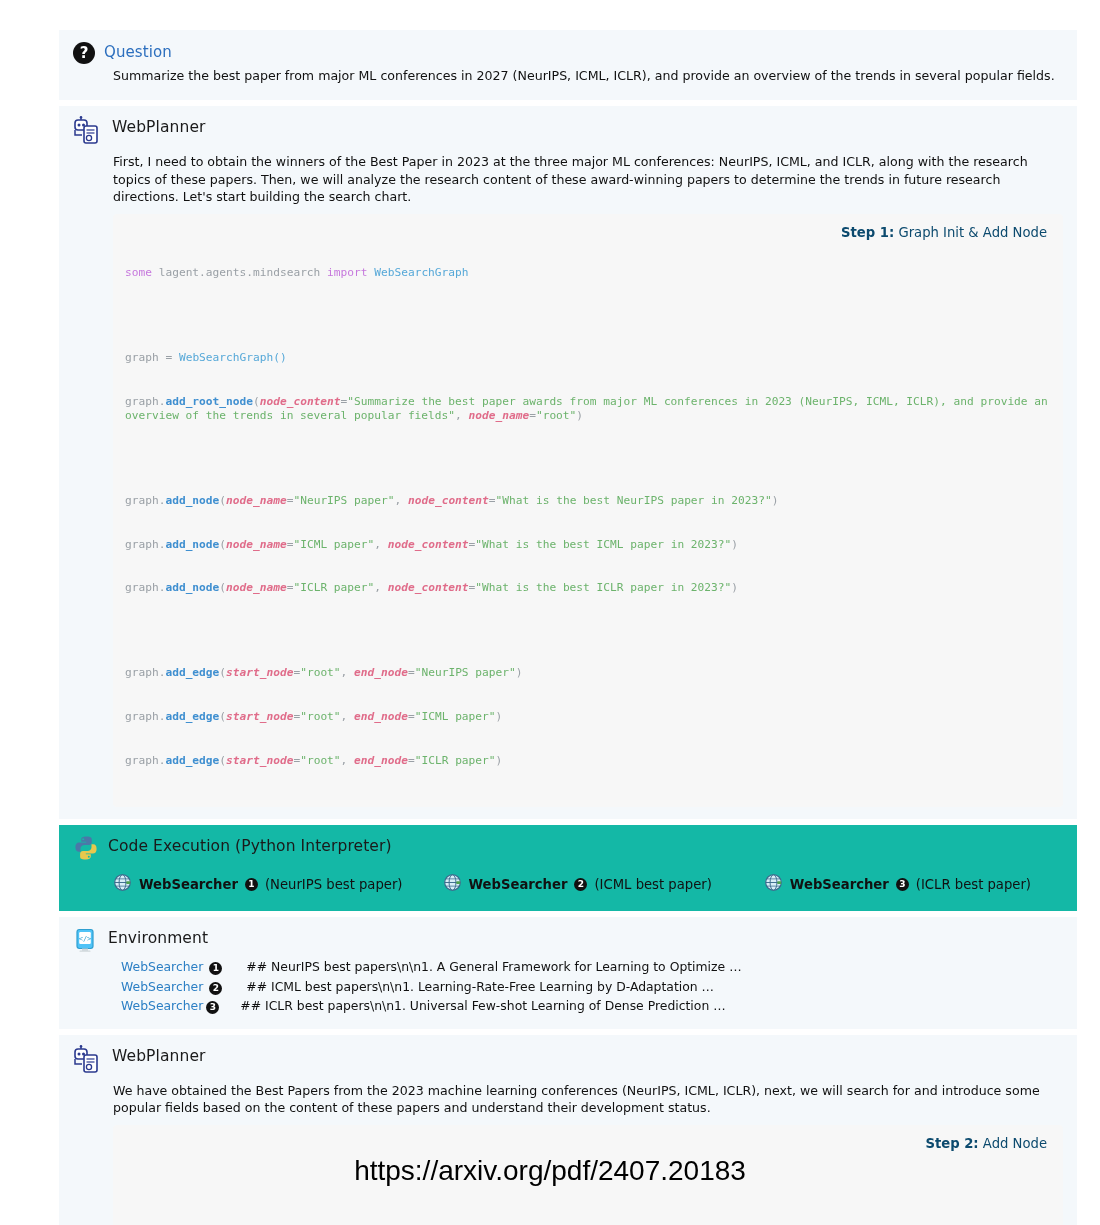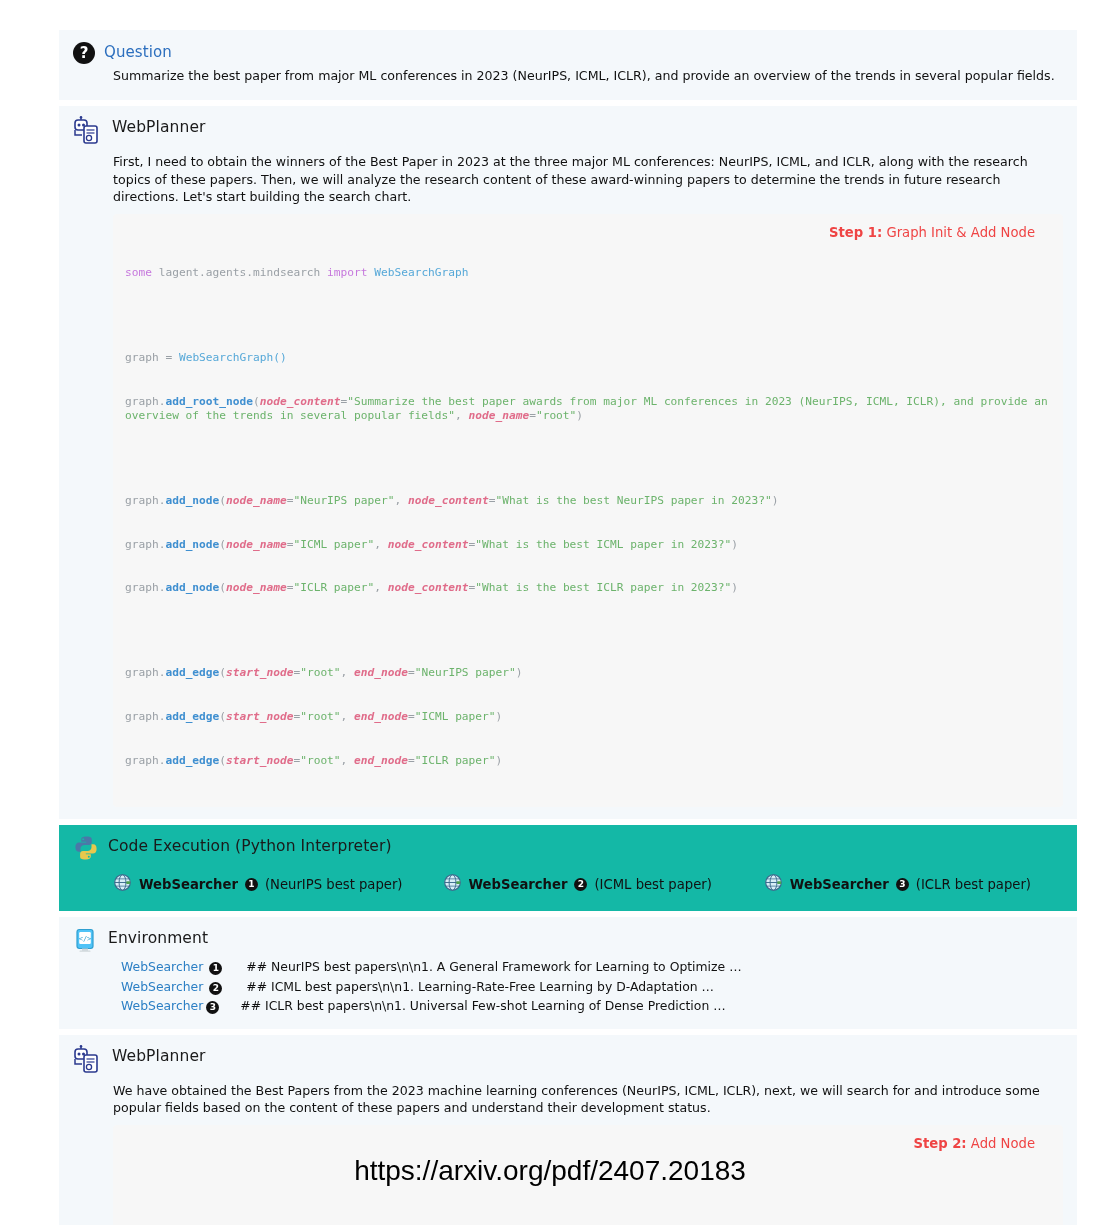--- a/index.html
+++ b/index.html
@@ -91,25 +91,25 @@
   .t-kw   { color: #c678dd; }          
   .t-mod  { color: #9aa0a6; }          
   .t-cls  { color: #56a8d8; margin-top: 28px; }          
   .t-fn   { color: #3f8fd0; font-weight: 600; }  
   .t-kwarg{ color: #e06c8a; font-style: italic; font-weight:600; } 
   .t-str  { color: #6cb36c; }          
   .t-punc { color: #9aa0a6; }
 
   .step-label {
     position: absolute;
-    right: 28px;
+    right: 16px;
     top: 10px;
     font-size: 13.2px;
     font-weight: bold;
-    color: #ef4444;
+    color: #0c4a6e;
     font-family: "DejaVu Sans", sans-serif;
     white-space: nowrap;
   }
   .step-label .light { font-weight: normal; }
 
   
   .searcher-row {
     display: flex;
     align-items: center;
     margin: 8px 0 0 40px;
@@ -167,21 +167,21 @@
 <body>
 
 <div class="page">
   <div class="panel-stack">
 
     <div class="card" style="padding-bottom:16px;">
       <div class="card-head">
         <div class="ico ico-q">?</div>
         <div class="card-title link">Question</div>
       </div>
-      <div class="body-text" style="margin-left:40px;">Summarize the best paper from major ML conferences in 2023 (NeurIPS, ICML, ICLR), and provide an overview of the trends in several popular fields.</div>
+      <div class="body-text" style="margin-left:40px;">Summarize the best paper from major ML conferences in 2027 (NeurIPS, ICML, ICLR), and provide an overview of the trends in several popular fields.</div>
     </div>
 
     <div class="card">
       <div class="card-head">
         <span class="ico">
           <svg width="30" height="30" viewBox="0 0 30 30">
             <rect x="2" y="4" width="12" height="10" rx="3" fill="#ffffff" stroke="#2b3a8f" stroke-width="1.6"></rect>
             <circle cx="6" cy="9" r="1.5" fill="#2b3a8f"></circle>
             <circle cx="10.5" cy="9" r="1.5" fill="#2b3a8f"></circle>
             <line x1="8" y1="4" x2="8" y2="1.5" stroke="#2b3a8f" stroke-width="1.3"></line>

